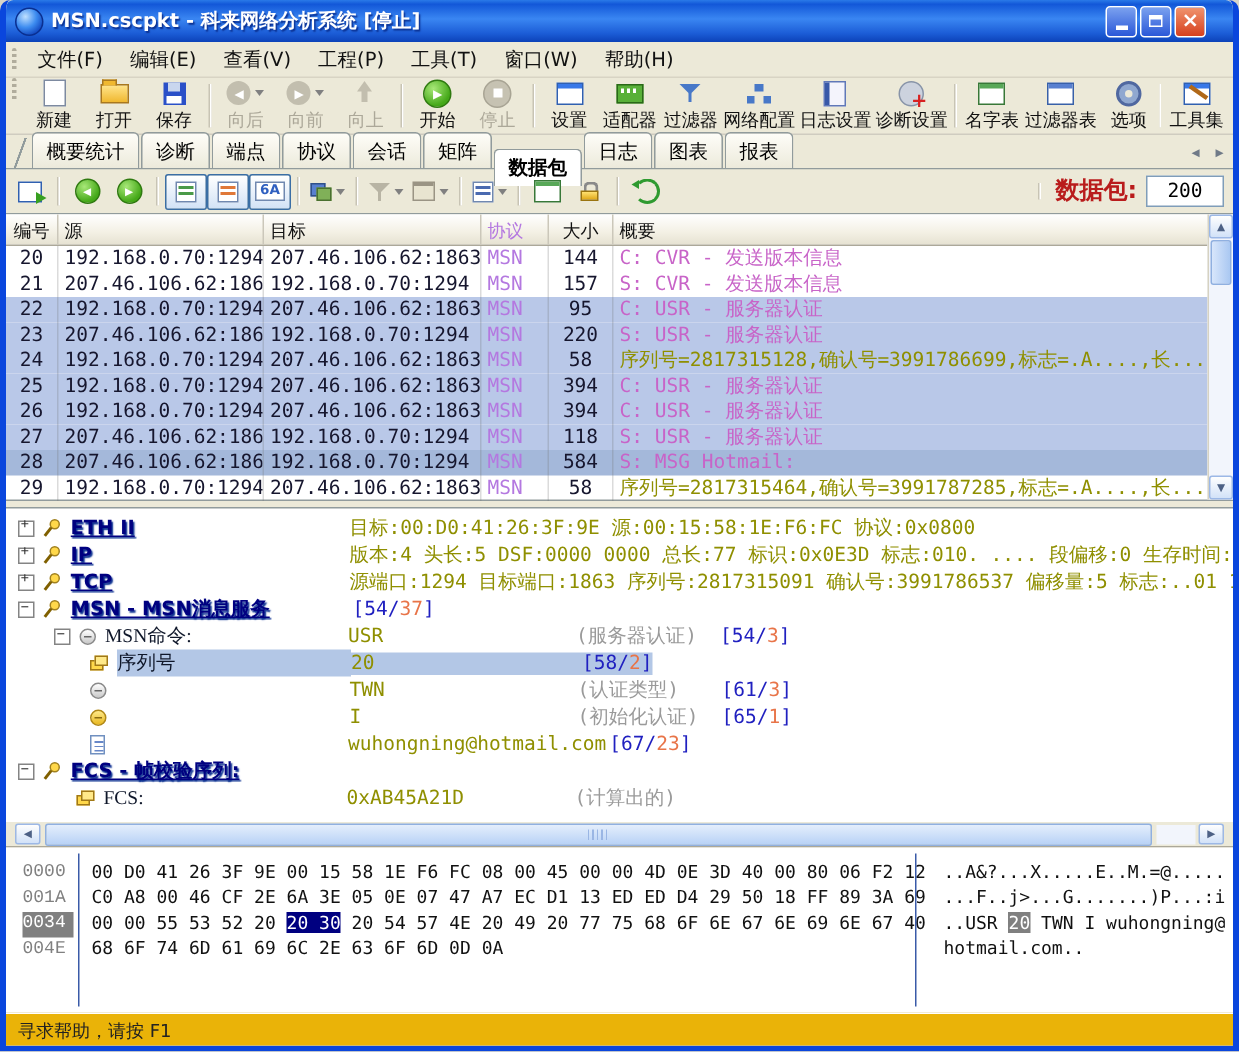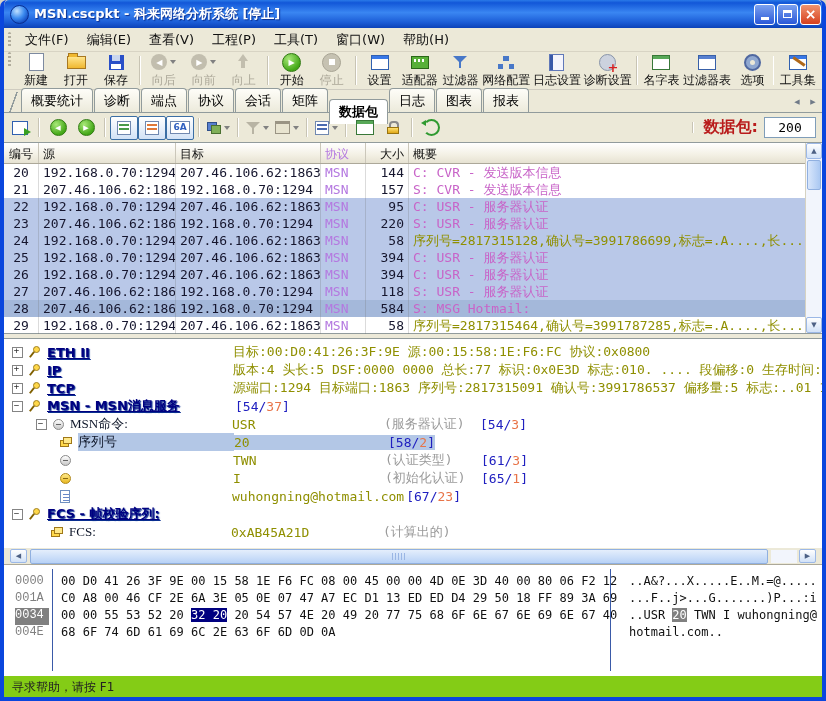--- a/index.html
+++ b/index.html
@@ -1,20 +1,20 @@
 <!DOCTYPE html>
 <html><head>
 <meta charset="utf-8">
 <style>
   html,body{margin:0;padding:0;background:#d8d4c8;font-family:"DejaVu Sans",sans-serif;}
   .win{position:relative;width:826px;height:701px;box-sizing:border-box;
        border-left:4px solid #0a46dd;border-right:4px solid #0a46dd;border-bottom:4px solid #0a46dd;
        border-radius:7px 7px 0 0;background:#ece9d8;overflow:hidden;}
   
-  .titlebar{height:28px;display:flex;align-items:center;padding:0 1px 0 6px;border-radius:5px 5px 0 0;
+  .titlebar{height:28px;display:flex;align-items:center;padding:0 18px 0 6px;border-radius:5px 5px 0 0;
     background:linear-gradient(180deg,#2a7ae8 0%,#1257d8 10%,#3a86f2 45%,#1b5cd6 80%,#0c42b8 100%);}
   .appicon{width:17px;height:17px;border-radius:50%;flex:0 0 auto;margin-right:5px;border:1px solid #0a2f90;
     background:radial-gradient(circle at 35% 30%,#bfe0ff,#3d8cf0 45%,#0a3cb8 85%);}
   .title{flex:1;color:#fff;font-weight:bold;font-size:13px;text-shadow:1px 1px 1px #0a2f90;white-space:nowrap;overflow:hidden;}
   .wbtn{width:21px;height:21px;margin-left:2px;border:1px solid #fff;border-radius:3px;display:flex;align-items:center;justify-content:center;box-sizing:border-box;
     background:linear-gradient(180deg,#7ba1ef,#2a58d8);}
   .wbtn.close{background:linear-gradient(180deg,#f0946e,#d6401e);color:#fff;font-weight:bold;font-size:14px;line-height:1;}
   .glyph-min{width:8px;height:3px;background:#fff;margin-top:8px;}
   .glyph-max{width:9px;height:8px;border:1px solid #fff;border-top:3px solid #fff;box-sizing:border-box;}
   
@@ -112,21 +112,21 @@
   .thead{display:flex;height:21px;background:linear-gradient(#ffffff,#f3f0e4 60%,#e6e2d2);border-bottom:1px solid #aca899;box-sizing:border-box;width:801px;}
   .hc{font-size:12px;color:#111;padding:3px 4px;border-right:1px solid #cbc7ba;box-sizing:border-box;white-space:nowrap;overflow:hidden;}
   .trow{display:flex;height:17px;align-items:center;width:801px;font:13px "DejaVu Sans Mono","DejaVu Sans",monospace;color:#16162e;}
   .trow.state-blue{background:#b9c8e8;}
   .trow.state-selected{background:#a4b8da;}
   .c{padding:0 4px;border-right:1px solid rgba(110,110,110,0.25);box-sizing:border-box;white-space:nowrap;overflow:hidden;height:17px;line-height:17px;}
   .w-no{width:35px;text-align:center;}
   .w-src{width:137px;}
   .w-dst{width:145px;}
   .w-proto{width:45px;color:#b478e0;}
-  .w-size{width:43px;text-align:right;}
+  .w-size{width:43px;text-align:center;}
   .w-sum{flex:1;border-right:none;font-family:"DejaVu Sans Mono","DejaVu Sans",sans-serif;}
   .sum-msn{color:#c864c8;}
   .sum-tcp{color:#8f8f00;}
   
   .vsb{position:absolute;right:0;top:0;bottom:0;width:17px;background:#f2f5fc;border-left:1px solid #d6d2c2;display:flex;flex-direction:column;box-sizing:border-box;}
   .sbtn{height:16px;width:100%;background:linear-gradient(#fefefe,#d2e2f8);border:1px solid #9cb8e6;border-radius:2px;
         color:#4d6185;font-size:7px;display:flex;align-items:center;justify-content:center;box-sizing:border-box;}
   .vthumb{height:28px;margin:1px 1px;background:linear-gradient(90deg,#d8e6fb,#aac8f2);border:1px solid #90b0e0;border-radius:2px;}
   .vfill{flex:1;}
   .hscroll{height:17px;background:#ece9d8;display:flex;align-items:center;padding:1px 6px;box-sizing:border-box;gap:2px;border-bottom:1px solid #aca899;}
@@ -175,21 +175,21 @@
   .hex::before{content:"";position:absolute;left:48px;top:4px;bottom:4px;width:1px;background:#3a5aa8;}
   .hex::after{content:"";position:absolute;left:606px;top:4px;bottom:4px;width:1px;background:#3a5aa8;}
   .hxr{display:flex;height:17px;font:12px "DejaVu Sans Mono",monospace;white-space:pre;color:#111;}
   .hoff{width:34px;margin-left:11px;color:#808080;flex:0 0 auto;font-family:Liberation Mono, monospace;}
   .hoff.hl{background:#808080;color:#fff;}
   .hbytes{padding-left:12px;width:557px;flex:0 0 auto;overflow:hidden;}
   .hascii{padding-left:11px;overflow:hidden;}
   .hhl{background:#000080;color:#fff;}
   .ahl{background:#808080;color:#fff;}
   
-  .status{height:22px;background:#84cc16;border-top:1px solid #fff;box-shadow:0 -1px 0 #aca899;
+  .status{height:22px;background:#eab308;border-top:1px solid #fff;box-shadow:0 -1px 0 #aca899;
           display:flex;align-items:center;padding:0 8px;font-size:12px;color:#222;}
 </style>
 </head>
 <body>
 
 <div class="win">
 
   <div class="titlebar">
     <span class="appicon"></span>
     <span class="title">MSN.cscpkt - 科来网络分析系统 [停止]</span>
@@ -584,21 +584,21 @@
   <div class="hscroll">
     <span class="hbtn">◀</span>
     <span class="hthumb"></span>
     <span class="htrack"></span>
     <span class="hbtn">▶</span>
   </div>
 
   <div class="hex">
     <div class="hxr"><span class="hoff">0000</span><span class="hbytes"><span>00 D0 41 26 3F 9E 00 15 58 1E F6 FC 08 00 45 00 00 4D 0E 3D 40 00 80 06 F2 12</span><span class="hhl"></span><span></span></span><span class="hascii"><span>..A&amp;?...X.....E..M.=@.....</span><span class="ahl"></span><span></span></span></div>
     <div class="hxr"><span class="hoff">001A</span><span class="hbytes"><span>C0 A8 00 46 CF 2E 6A 3E 05 0E 07 47 A7 EC D1 13 ED ED D4 29 50 18 FF 89 3A 69</span><span class="hhl"></span><span></span></span><span class="hascii"><span>...F..j&gt;...G.......)P...:i</span><span class="ahl"></span><span></span></span></div>
-    <div class="hxr"><span class="hoff hl">0034</span><span class="hbytes"><span>00 00 55 53 52 20 </span><span class="hhl">32 20</span><span> 20 54 57 4E 20 49 20 77 75 68 6F 6E 67 6E 69 6E 67 40</span></span><span class="hascii"><span>..USR </span><span class="ahl">20</span><span> TWN I wuhongning@</span></span></div>
+    <div class="hxr"><span class="hoff hl">0034</span><span class="hbytes"><span>00 00 55 53 52 20 </span><span class="hhl">20 30</span><span> 20 54 57 4E 20 49 20 77 75 68 6F 6E 67 6E 69 6E 67 40</span></span><span class="hascii"><span>..USR </span><span class="ahl">20</span><span> TWN I wuhongning@</span></span></div>
     <div class="hxr"><span class="hoff">004E</span><span class="hbytes"><span>68 6F 74 6D 61 69 6C 2E 63 6F 6D 0D 0A</span><span class="hhl"></span><span></span></span><span class="hascii"><span>hotmail.com..</span><span class="ahl"></span><span></span></span></div>
   </div>
 
   <div class="status">
     <span>寻求帮助，请按 F1</span>
   </div>
 
 </div>
 
 </body></html>

